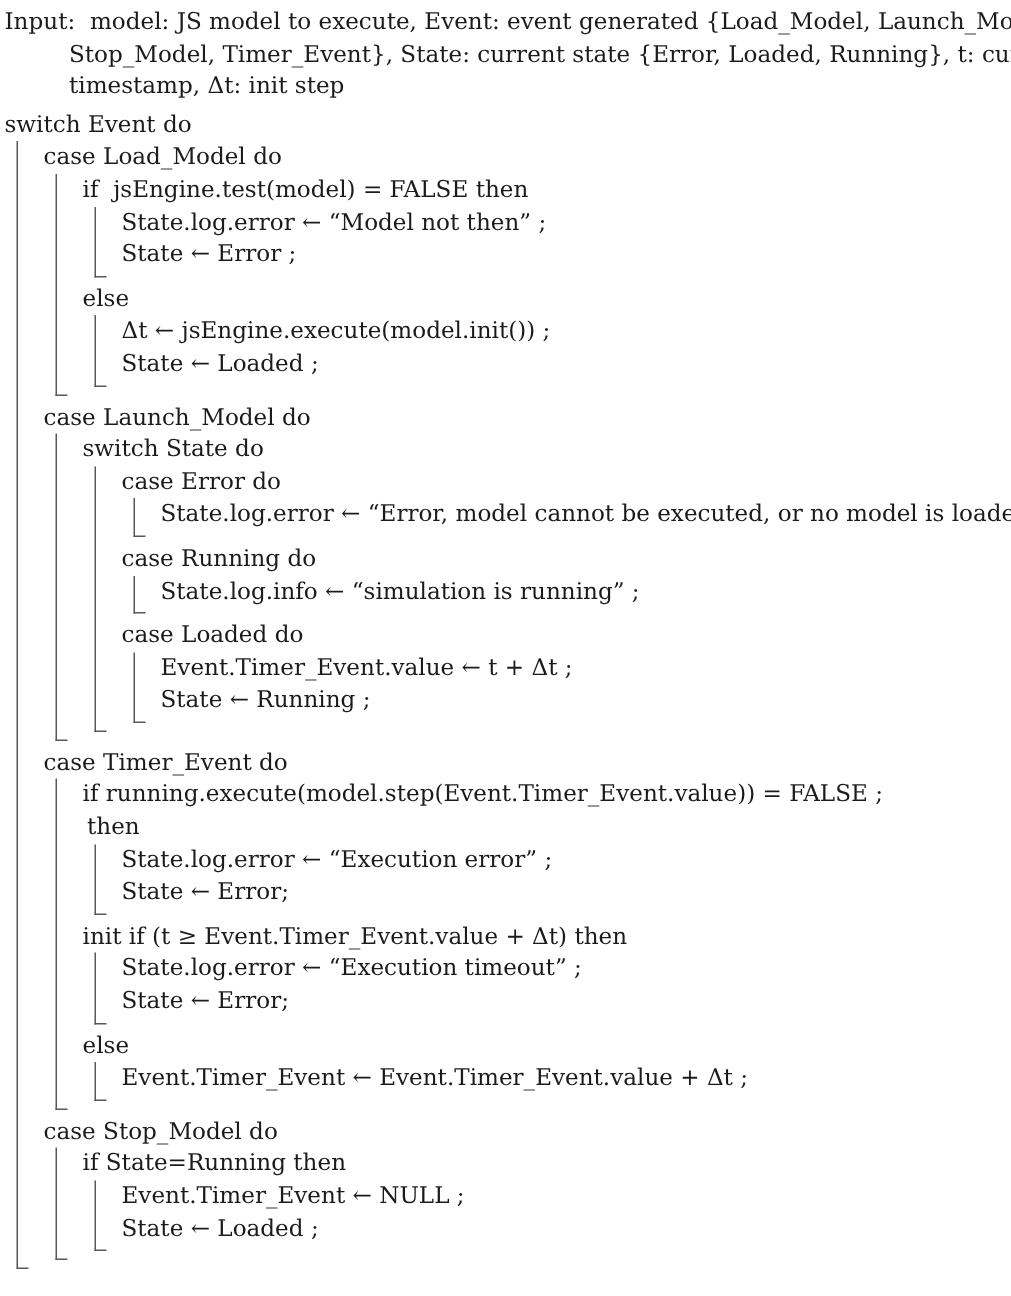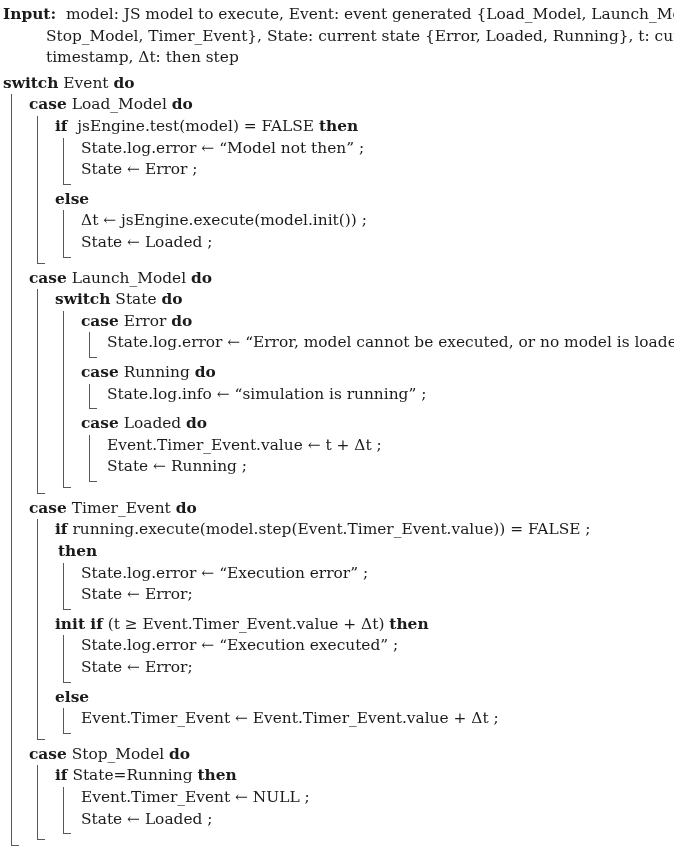--- a/index.html
+++ b/index.html
@@ -1,36 +1,36 @@
 <!DOCTYPE html>
 <html><head>
 <meta charset="utf-8">
 <style>
   html,body{margin:0;padding:0;background:#ffffff;}
   body{width:674px;height:864px;overflow:hidden;position:relative;
        font-family:"DejaVu Serif", serif;color:#1b1b1b;}
   .alg{position:absolute;left:3px;top:4px;font-size:15.4px;line-height:21.6px;}
   .line{white-space:pre;}
-  .kw{font-weight:bold;}
+  .kw{font-weight:normal;}
   .id{}
   .gap{margin-top:4px;}
   .blk{position:relative;margin-left:8px;padding-left:18px;padding-bottom:4px;margin-bottom:2px;}
   .blk::before{content:"";position:absolute;left:0;top:0;bottom:0;width:1px;background:#585858;}
   .blk::after{content:"";position:absolute;left:0;bottom:0;width:8px;height:1px;background:#585858;}
   .input-block{margin-bottom:4px;}
   .cont{padding-left:43px;}
 </style>
 </head>
 <body>
 
 <div class="alg">
   <div class="input-block" id="input-block">
       <div class="line"><span class="kw">Input:</span><span>  </span><span class="id">model</span><span>: JS model to execute, </span><span class="id">Event</span><span>: event generated {</span><span class="id">Load_Model</span><span>, </span><span class="id">Launch_Model</span></div>
       <div class="line cont"><span class="id">Stop_Model</span><span>, </span><span class="id">Timer_Event</span><span>}, </span><span class="id">State</span><span>: current state {</span><span class="id">Error</span><span>, </span><span class="id">Loaded</span><span>, </span><span class="id">Running</span><span>}, </span><span class="id">t</span><span>: current</span></div>
-      <div class="line cont"><span>timestamp, Δ</span><span class="id">t</span><span>: then step</span></div>
+      <div class="line cont"><span>timestamp, Δ</span><span class="id">t</span><span>: init step</span></div>
     </div>
   <div id="algo-root">
       <div class="line"><span class="kw">switch</span><span> </span><span class="id">Event</span><span> </span><span class="kw">do</span></div>
       <div class="blk">
         <div class="line"><span class="kw">case</span><span> </span><span class="id">Load_Model</span><span> </span><span class="kw">do</span></div>
         <div class="blk">
           <div class="line"><span class="kw">if</span><span>  </span><span class="id">jsEngine.test(model) = FALSE</span><span> </span><span class="kw">then</span></div>
           <div class="blk">
             <div class="line"><span class="id">State.log.error</span><span> ← “Model not then” ;</span></div>
             <div class="line"><span class="id">State</span><span> ← </span><span class="id">Error</span><span> ;</span></div>
@@ -63,21 +63,21 @@
         <div class="line gap"><span class="kw">case</span><span> </span><span class="id">Timer_Event</span><span> </span><span class="kw">do</span></div>
         <div class="blk">
           <div class="line"><span class="kw">if</span><span> </span><span class="id">running.execute(model.step(Event.Timer_Event.value)) = FALSE</span><span> ;</span></div>
           <div class="line" style="padding-left: 3px;"><span class="kw">then</span></div>
           <div class="blk">
             <div class="line"><span class="id">State.log.error</span><span> ← “Execution error” ;</span></div>
             <div class="line"><span class="id">State</span><span> ← </span><span class="id">Error</span><span>;</span></div>
           </div>
           <div class="line gap"><span class="kw">init if</span><span> (</span><span class="id">t</span><span> ≥ </span><span class="id">Event.Timer_Event.value</span><span> + Δ</span><span class="id">t</span><span>) </span><span class="kw">then</span></div>
           <div class="blk">
-            <div class="line"><span class="id">State.log.error</span><span> ← “Execution executed” ;</span></div>
+            <div class="line"><span class="id">State.log.error</span><span> ← “Execution timeout” ;</span></div>
             <div class="line"><span class="id">State</span><span> ← </span><span class="id">Error</span><span>;</span></div>
           </div>
           <div class="line gap"><span class="kw">else</span></div>
           <div class="blk">
             <div class="line"><span class="id">Event.Timer_Event</span><span> ← </span><span class="id">Event.Timer_Event.value</span><span> + Δ</span><span class="id">t</span><span> ;</span></div>
           </div>
         </div>
         <div class="line gap"><span class="kw">case</span><span> </span><span class="id">Stop_Model</span><span> </span><span class="kw">do</span></div>
         <div class="blk">
           <div class="line"><span class="kw">if</span><span> </span><span class="id">State=Running</span><span> </span><span class="kw">then</span></div>

